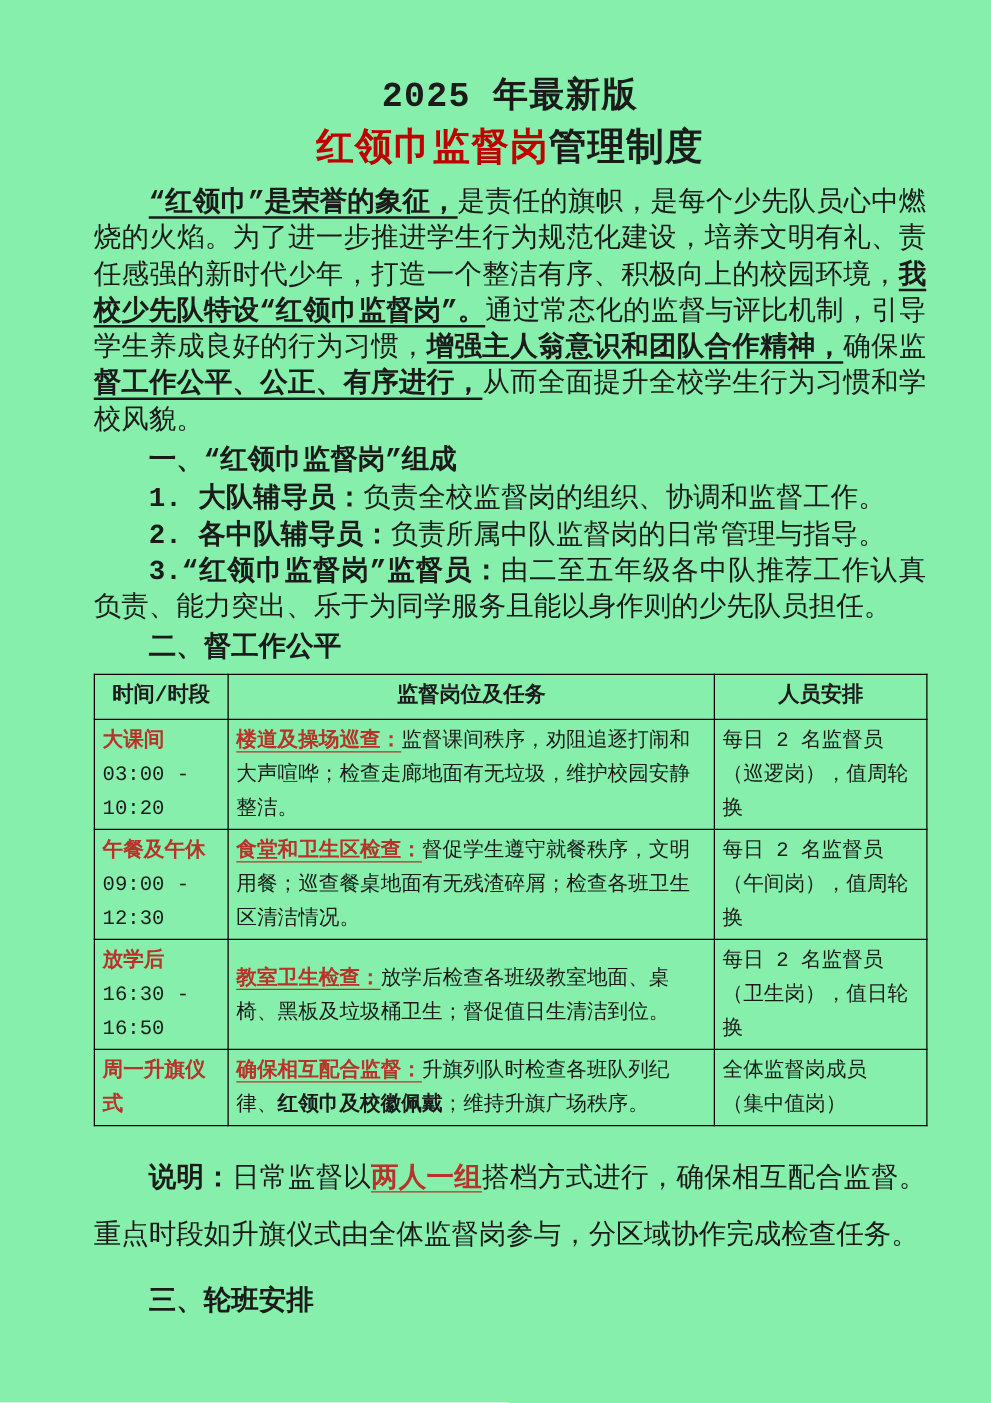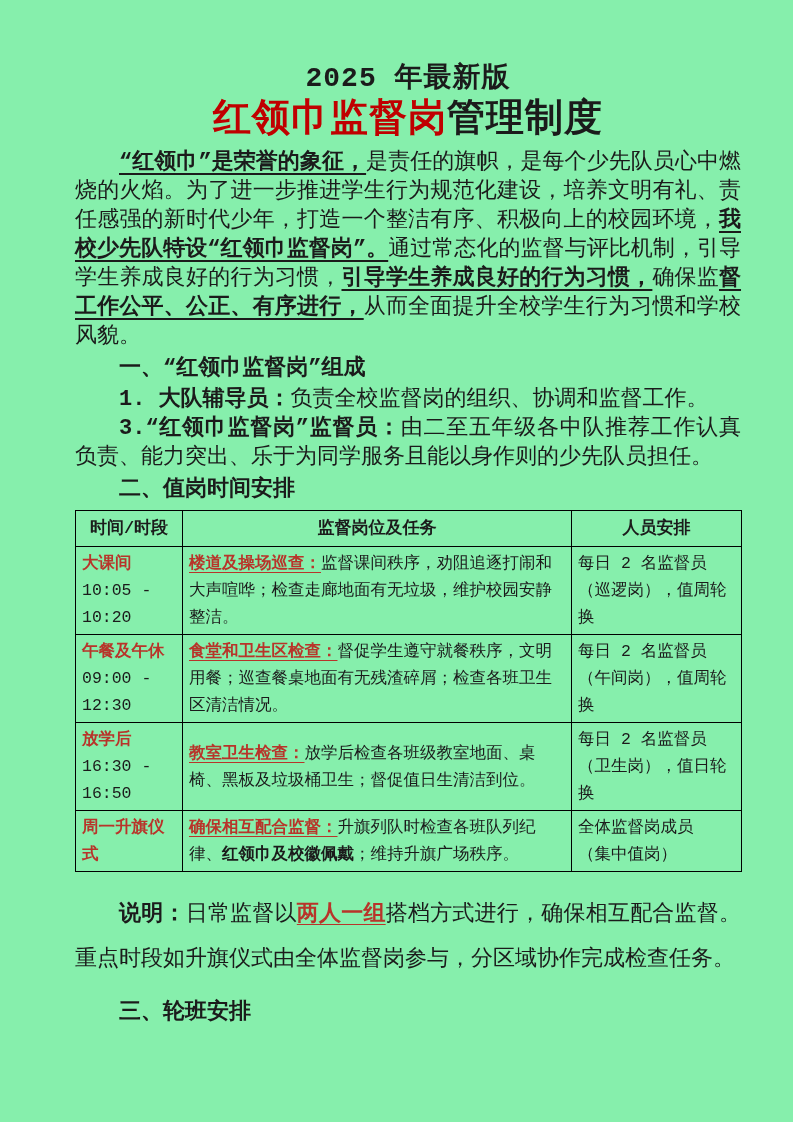--- a/index.html
+++ b/index.html
@@ -18,21 +18,21 @@
     margin: 0;
     text-align: center;
     font-size: 28px;
     font-weight: bold;
     line-height: 38px;
     letter-spacing: 1px;
   }
   .title-main {
     margin: 0 0 6px 0;
     text-align: center;
-    font-size: 38px;
+    font-size: 30px;
     font-weight: bold;
     line-height: 44px;
     letter-spacing: 1px;
   }
   .accent { color: var(--accent-red-title, #c00000); }
 
   .para {
     margin: 0;
     font-size: 22px;
     line-height: 29px;
@@ -104,47 +104,48 @@
 </style>
 </head>
 <body>
 
 <div class="page">
 
   <p class="title-version">2025 年最新版</p>
 
   <p class="title-main"><span class="accent">红领巾监督岗</span><span>管理制度</span></p>
 
-  <p class="para"><span class="bu">“红领巾”是荣誉的象征，</span><span>是责任的旗帜，是每个少先队员心中燃烧的火焰。为了进一步推进学生行为规范化建设，培养文明有礼、责任感强的新时代少年，打造一个整洁有序、积极向上的校园环境，</span><span class="bu">我校少先队特设“红领巾监督岗”。</span><span>通过常态化的监督与评比机制，引导学生养成良好的行为习惯，</span><span class="bu">引导学生养成良好的行为习惯，</span><span>确保监</span><span class="bu">督工作公平、公正、有序进行，</span><span>从而全面提升全校学生行为习惯和学校风貌。</span></p>
+  <p class="para"><span class="bu">“红领巾”是荣誉的象征，</span><span>是责任的旗帜，是每个少先队员心中燃烧的火焰。为了进一步推进学生行为规范化建设，培养文明有礼、责任感强的新时代少年，打造一个整洁有序、积极向上的校园环境，</span><span class="bu">我校少先队特设“红领巾监督岗”。</span><span>通过常态化的监督与评比机制，引导学生养成良好的行为习惯，</span><span class="bu">增强主人翁意识和团队合作精神，</span><span>确保监</span><span class="bu">督工作公平、公正、有序进行，</span><span>从而全面提升全校学生行为习惯和学校风貌。</span></p>
 
   <p class="heading">一、“红领巾监督岗”组成</p>
 
   <p class="para"><span class="b">1. 大队辅导员：</span><span>负责全校监督岗的组织、协调和监督工作。</span></p>
+  <p class="para"><span class="b">2. 各中队辅导员：</span><span>负责所属中队监督岗的日常管理与指导。</span></p>
   <p class="para"><span class="b">3.“红领巾监督岗”监督员：</span><span>由二至五年级各中队推荐工作认真负责、能力突出、乐于为同学服务且能以身作则的少先队员担任。</span></p>
 
-  <p class="heading">二、值岗时间安排</p>
+  <p class="heading">二、督工作公平</p>
 
   <table class="duty">
     <colgroup>
         <col class="c1">
         <col class="c2">
         <col class="c3">
       </colgroup>
     <thead>
       <tr>
         <th>时间/时段</th>
         <th>监督岗位及任务</th>
         <th>人员安排</th>
       </tr>
     </thead>
     <tbody>
       <tr>
         <td>
           <span class="cell-line red-b">大课间</span>
-          <span class="cell-line">10:05 - 10:20</span>
+          <span class="cell-line">03:00 - 10:20</span>
         </td>
         <td><span class="red-bu">楼道及操场巡查：</span><span>监督课间秩序，劝阻追逐打闹和大声喧哗；检查走廊地面有无垃圾，维护校园安静整洁。</span></td>
         <td>
           <span class="cell-line">每日 2 名监督员</span>
           <span class="cell-line">（巡逻岗），值周轮换</span>
         </td>
       </tr>
       <tr>
         <td>
           <span class="cell-line red-b">午餐及午休</span>

